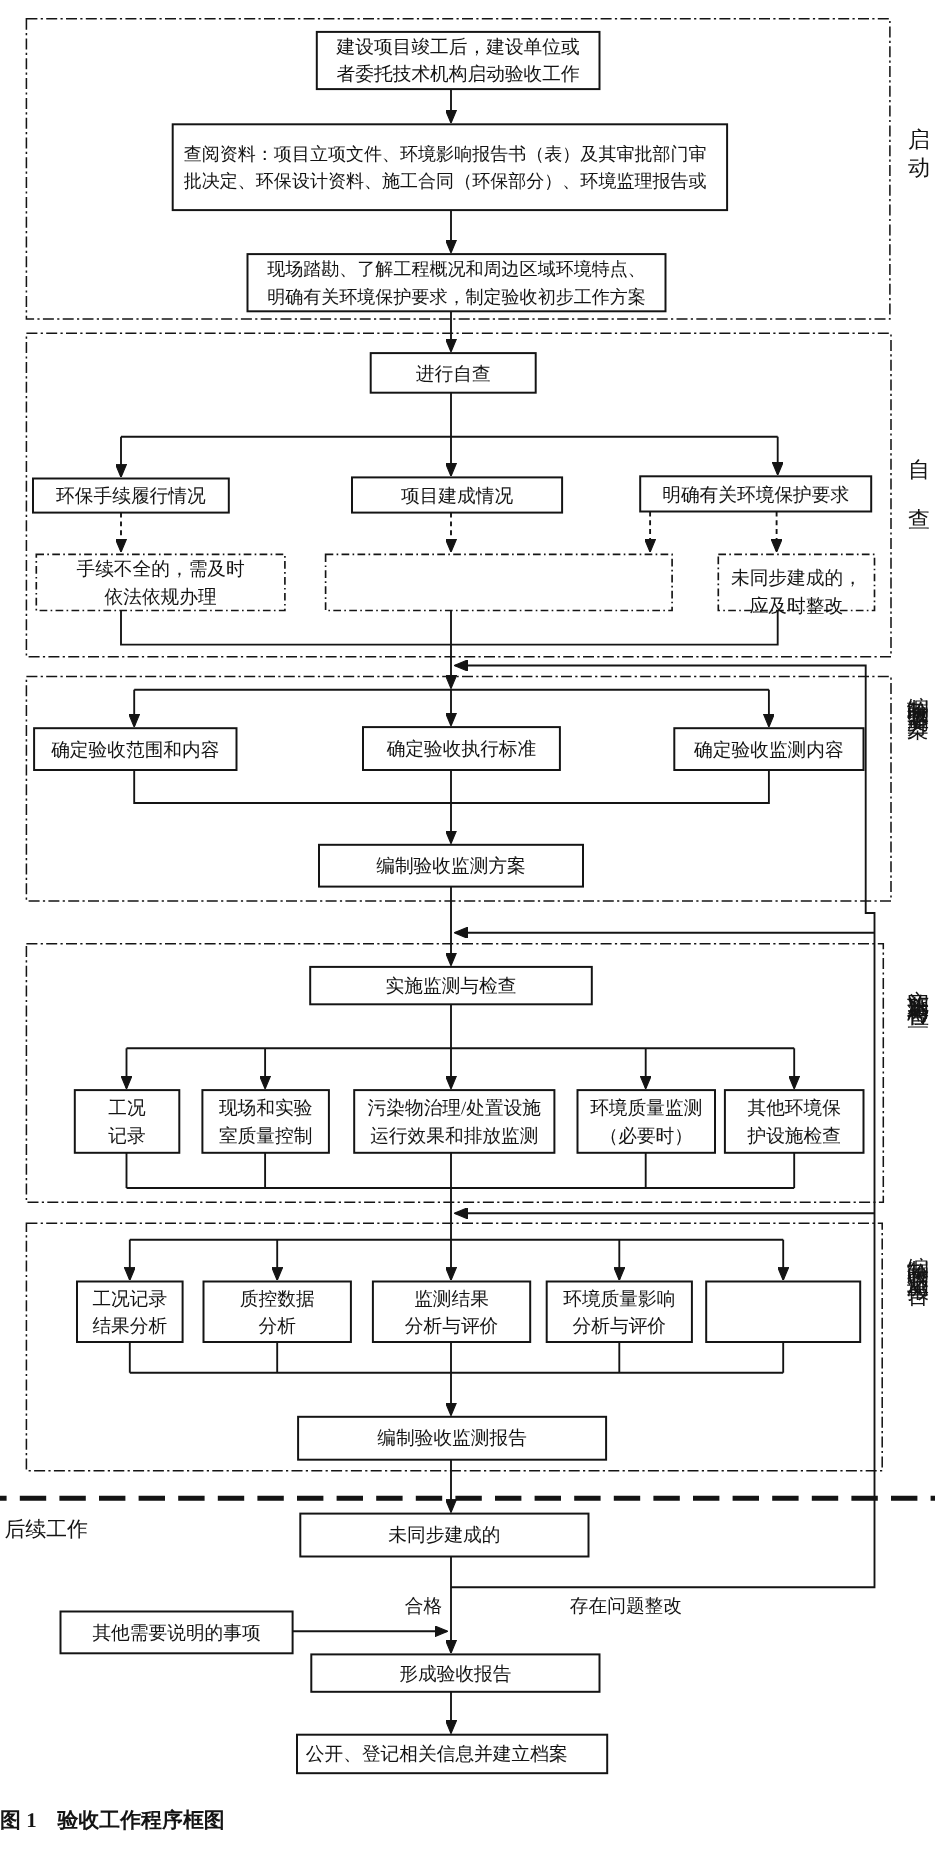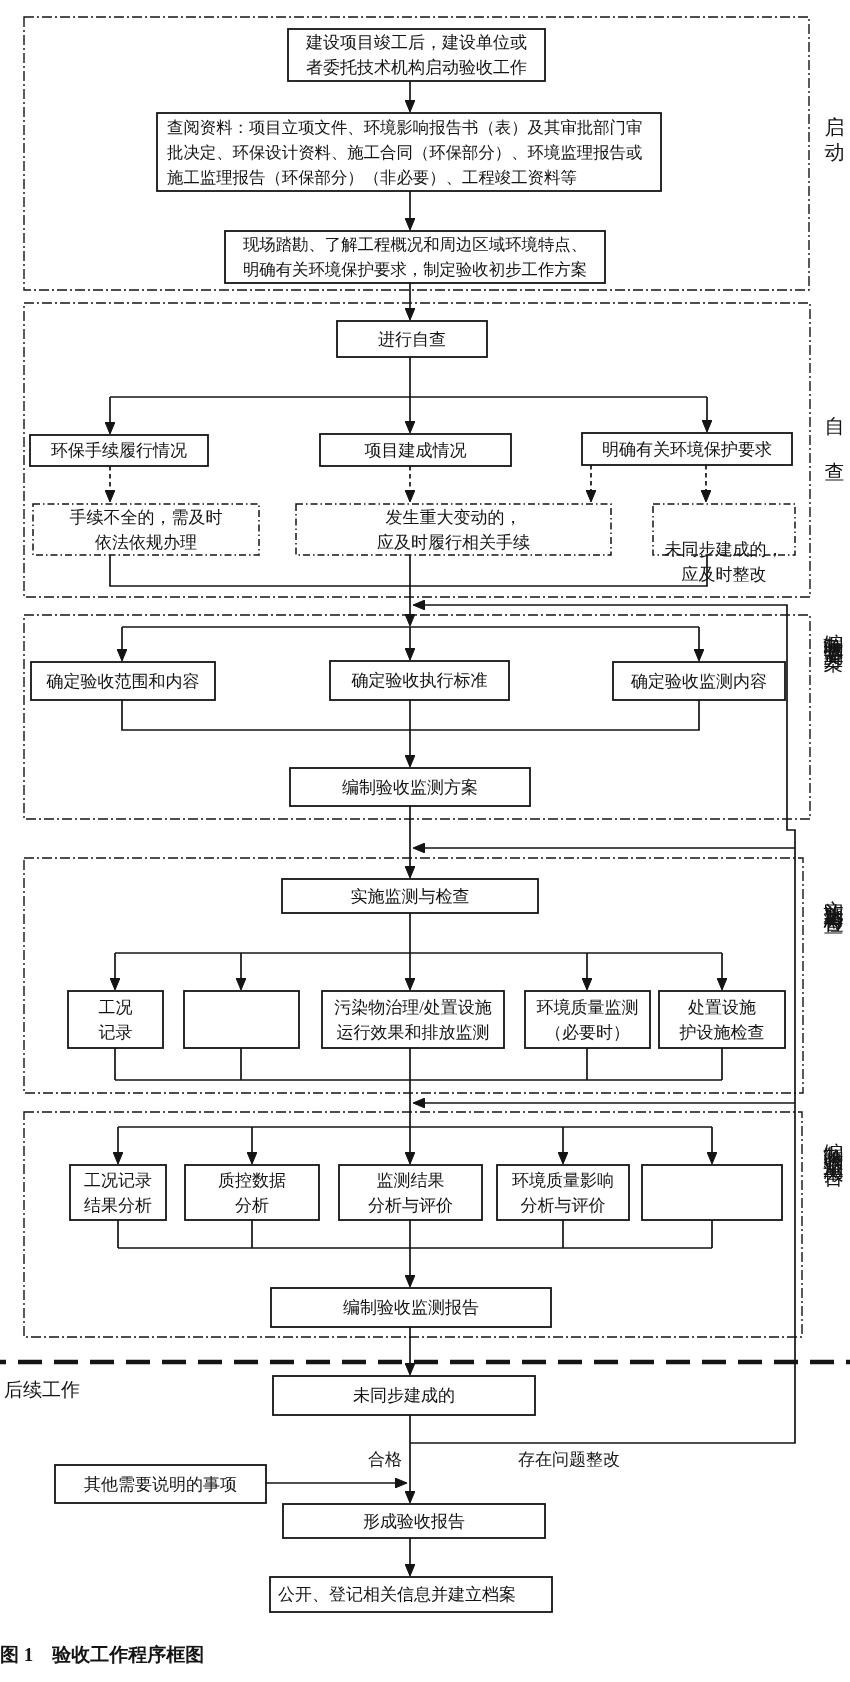--- a/index.html
+++ b/index.html
@@ -132,21 +132,20 @@
   </g>
 </svg>
 
 <div class="node" style="left:288px;top:29px;width:257px;height:52px">
   <div>建设项目竣工后，建设单位或</div>
   <div>者委托技术机构启动验收工作</div>
 </div>
 <div class="node small left" style="left:157px;top:113px;width:504px;height:78px">
   <div>查阅资料：项目立项文件、环境影响报告书（表）及其审批部门审</div>
   <div>批决定、环保设计资料、施工合同（环保部分）、环境监理报告或</div>
-  <div>施工监理报告（环保部分）（非必要）、工程竣工资料等</div>
 </div>
 <div class="node small" style="left:225px;top:231px;width:380px;height:52px">
   <div>现场踏勘、了解工程概况和周边区域环境特点、</div>
   <div>明确有关环境保护要求，制定验收初步工作方案</div>
 </div>
 <div class="node" style="left:337px;top:321px;width:150px;height:36px">
   <div>进行自查</div>
 </div>
 <div class="node" style="left:30px;top:435px;width:178px;height:31px">
   <div>环保手续履行情况</div>
@@ -154,25 +153,21 @@
 <div class="node" style="left:320px;top:434px;width:191px;height:32px">
   <div>项目建成情况</div>
 </div>
 <div class="node" style="left:582px;top:433px;width:210px;height:32px">
   <div>明确有关环境保护要求</div>
 </div>
 <div class="node" style="left:33px;top:504px;width:226px;height:51px">
   <div>手续不全的，需及时</div>
   <div>依法依规办理</div>
 </div>
-<div class="node" style="left:296px;top:504px;width:315px;height:51px">
-  <div>发生重大变动的，</div>
-  <div>应及时履行相关手续</div>
-</div>
-<div class="node" style="left:653px;top:536px;width:142px;height:51px">
+<div class="node" style="left:653px;top:512px;width:142px;height:51px">
   <div>未同步建成的，</div>
   <div>应及时整改</div>
 </div>
 <div class="node" style="left:31px;top:662px;width:184px;height:38px">
   <div>确定验收范围和内容</div>
 </div>
 <div class="node" style="left:330px;top:661px;width:179px;height:39px">
   <div>确定验收执行标准</div>
 </div>
 <div class="node" style="left:613px;top:662px;width:172px;height:38px">
@@ -181,30 +176,34 @@
 <div class="node" style="left:290px;top:768px;width:240px;height:38px">
   <div>编制验收监测方案</div>
 </div>
 <div class="node" style="left:282px;top:879px;width:256px;height:34px">
   <div>实施监测与检查</div>
 </div>
 <div class="node" style="left:68px;top:991px;width:95px;height:57px">
   <div>工况</div>
   <div>记录</div>
 </div>
+<div class="node" style="left:184px;top:991px;width:115px;height:57px">
+  <div>现场和实验</div>
+  <div>室质量控制</div>
+</div>
 <div class="node" style="left:322px;top:991px;width:182px;height:57px">
   <div>污染物治理/处置设施</div>
   <div>运行效果和排放监测</div>
 </div>
 <div class="node" style="left:525px;top:991px;width:125px;height:57px">
   <div>环境质量监测</div>
   <div>（必要时）</div>
 </div>
 <div class="node" style="left:659px;top:991px;width:126px;height:57px">
-  <div>处置设施</div>
+  <div>其他环境保</div>
   <div>护设施检查</div>
 </div>
 <div class="node" style="left:70px;top:1165px;width:96px;height:55px">
   <div>工况记录</div>
   <div>结果分析</div>
 </div>
 <div class="node" style="left:185px;top:1165px;width:134px;height:55px">
   <div>质控数据</div>
   <div>分析</div>
 </div>

